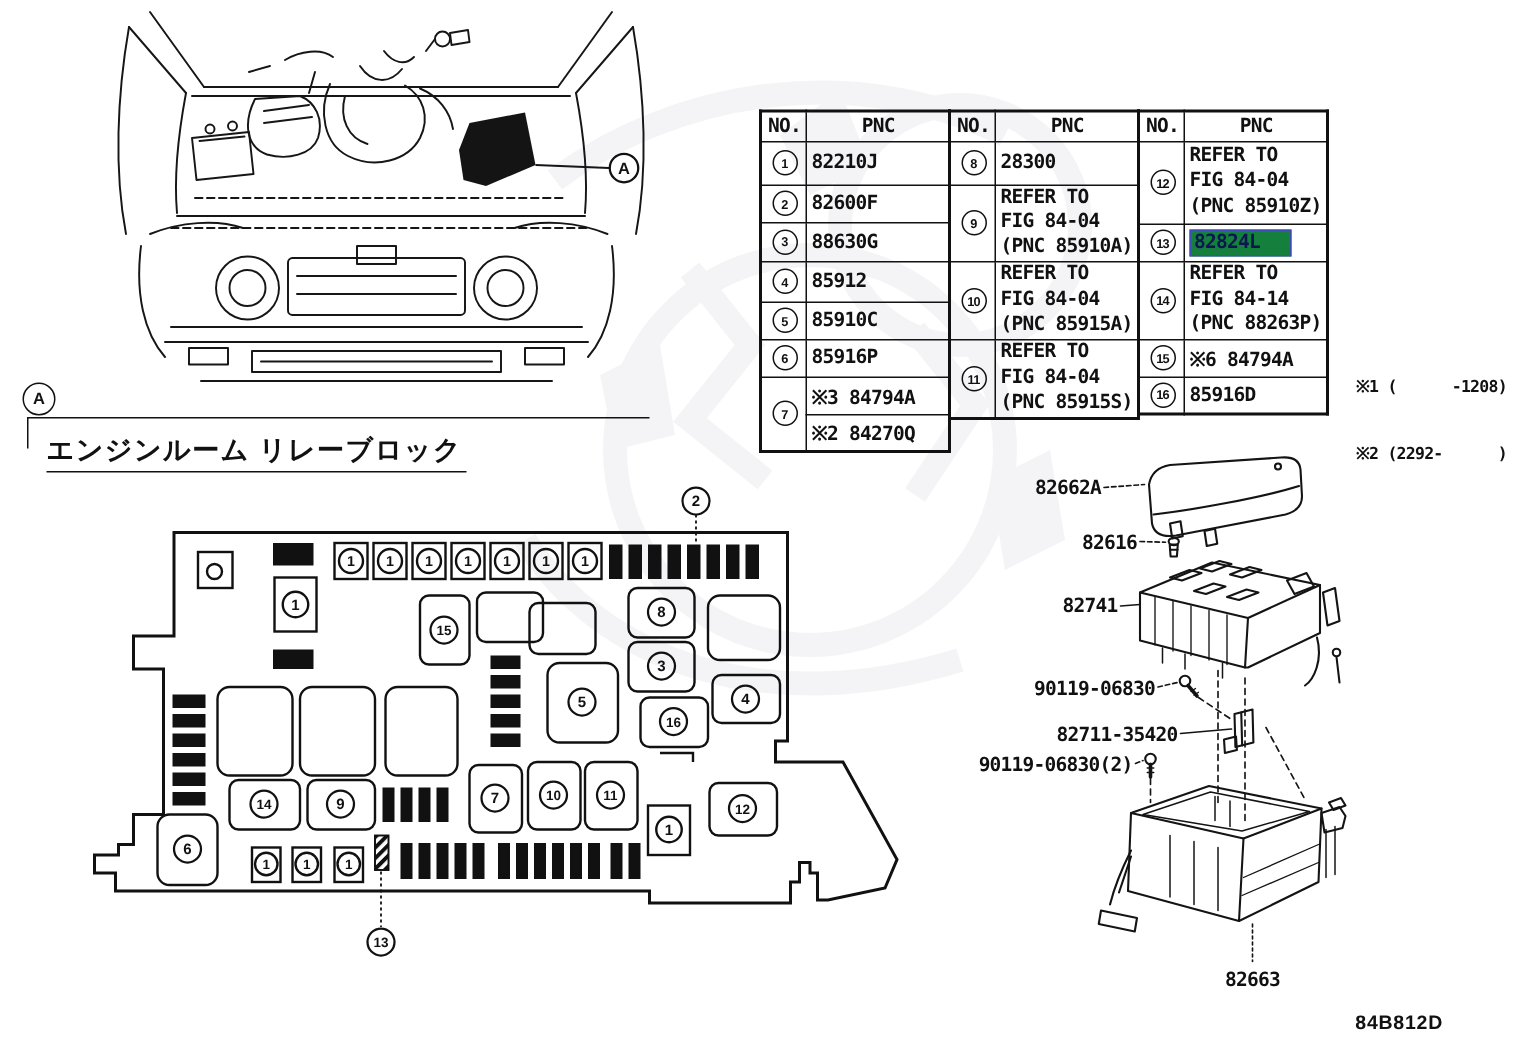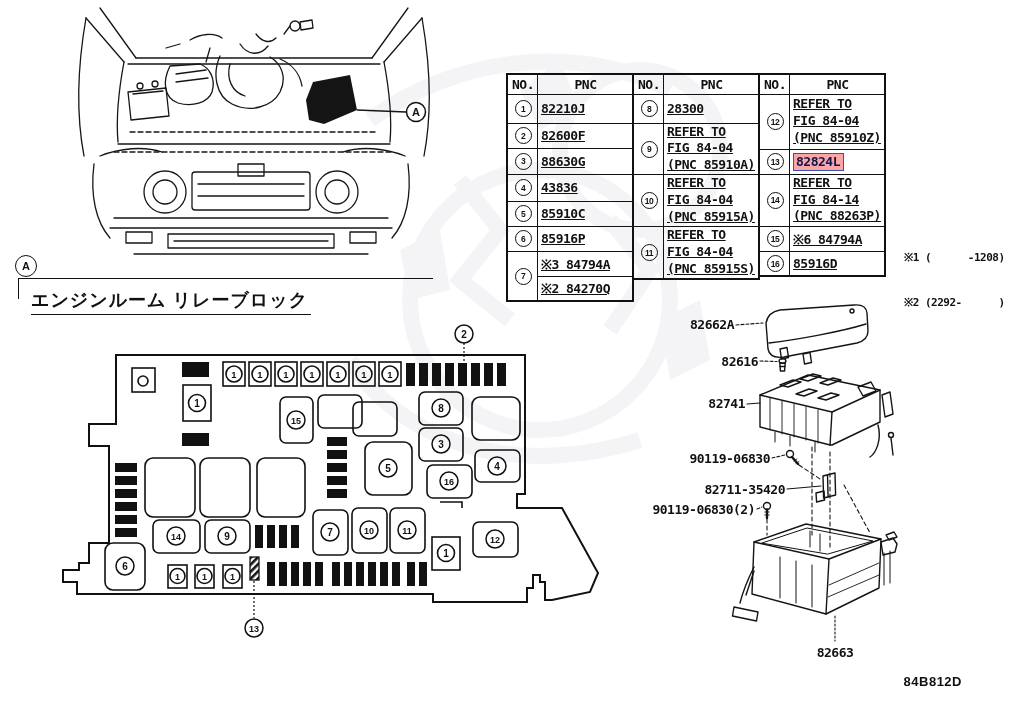--- a/index.html
+++ b/index.html
@@ -16,31 +16,31 @@
   table.sub{border-collapse:collapse;background:transparent;margin-right:-2px;}
   table.sub td{
     border:1.6px solid #111;padding:0 2px 0 3px;vertical-align:middle;
     font-family:"DejaVu Sans Mono",monospace;font-weight:bold;font-size:13px;
     letter-spacing:-0.5px;white-space:nowrap;
   }
   table.sub{border:2px solid #111;}
   td.no-h,td.pnc-h{font-family:"Liberation Sans",sans-serif;font-size:11px;
     letter-spacing:0;text-align:center;font-weight:bold;}
   td.no{width:24px;text-align:center;padding:0;}
-  td.pnc{width:89px;text-decoration:underline;}
+  td.pnc{width:89px;}
   td.ref{font-size:10.5px;line-height:1.3;letter-spacing:-0.6px;}
   .cnum{
     display:inline-flex;align-items:center;justify-content:center;
     width:15px;height:15px;border:1.5px solid #111;border-radius:50%;
     font-family:"Liberation Sans",sans-serif;font-size:8.5px;font-weight:bold;
     letter-spacing:-0.5px;background:transparent;
   }
   .hl{
-    background:#fca5a5;border:1.5px solid #3d4db4;color:#0d1650;
-    padding:0 3px 1px 2px;display:inline-block;
+    background:#15803d;border:1.5px solid #3d4db4;color:#0d1650;
+    padding:0 20px 1px 2px;display:inline-block;
   }
   #tnotes{left:904px;top:220px;font-family:"DejaVu Sans Mono",monospace;
     font-weight:bold;font-size:11px;line-height:15px;white-space:pre;z-index:2;letter-spacing:-0.5px;}
   
   #sectionA{left:15px;top:255px;width:20px;height:20px;border:1.6px solid #111;
     border-radius:50%;display:flex;align-items:center;justify-content:center;
     font-size:11px;font-weight:bold;z-index:2;}
   #divider{left:18px;top:278px;width:414px;height:20px;
     border-top:1.5px solid #111;border-left:1.5px solid #111;z-index:2;}
   #jtitle{left:31px;top:288px;font-size:18px;font-weight:bold;letter-spacing:1px;
@@ -154,21 +154,21 @@
     <tr style="height:25px;">
           <td class="no"><span class="cnum">2</span></td>
           <td class="pnc">82600F</td>
         </tr>
     <tr style="height:26px;">
           <td class="no"><span class="cnum">3</span></td>
           <td class="pnc">88630G</td>
         </tr>
     <tr style="height:27px;">
           <td class="no"><span class="cnum">4</span></td>
-          <td class="pnc">43836</td>
+          <td class="pnc">85912</td>
         </tr>
     <tr style="height:25px;">
           <td class="no"><span class="cnum">5</span></td>
           <td class="pnc">85910C</td>
         </tr>
     <tr style="height:25px;">
           <td class="no"><span class="cnum">6</span></td>
           <td class="pnc">85916P</td>
         </tr>
     <tr style="height:25px;">

